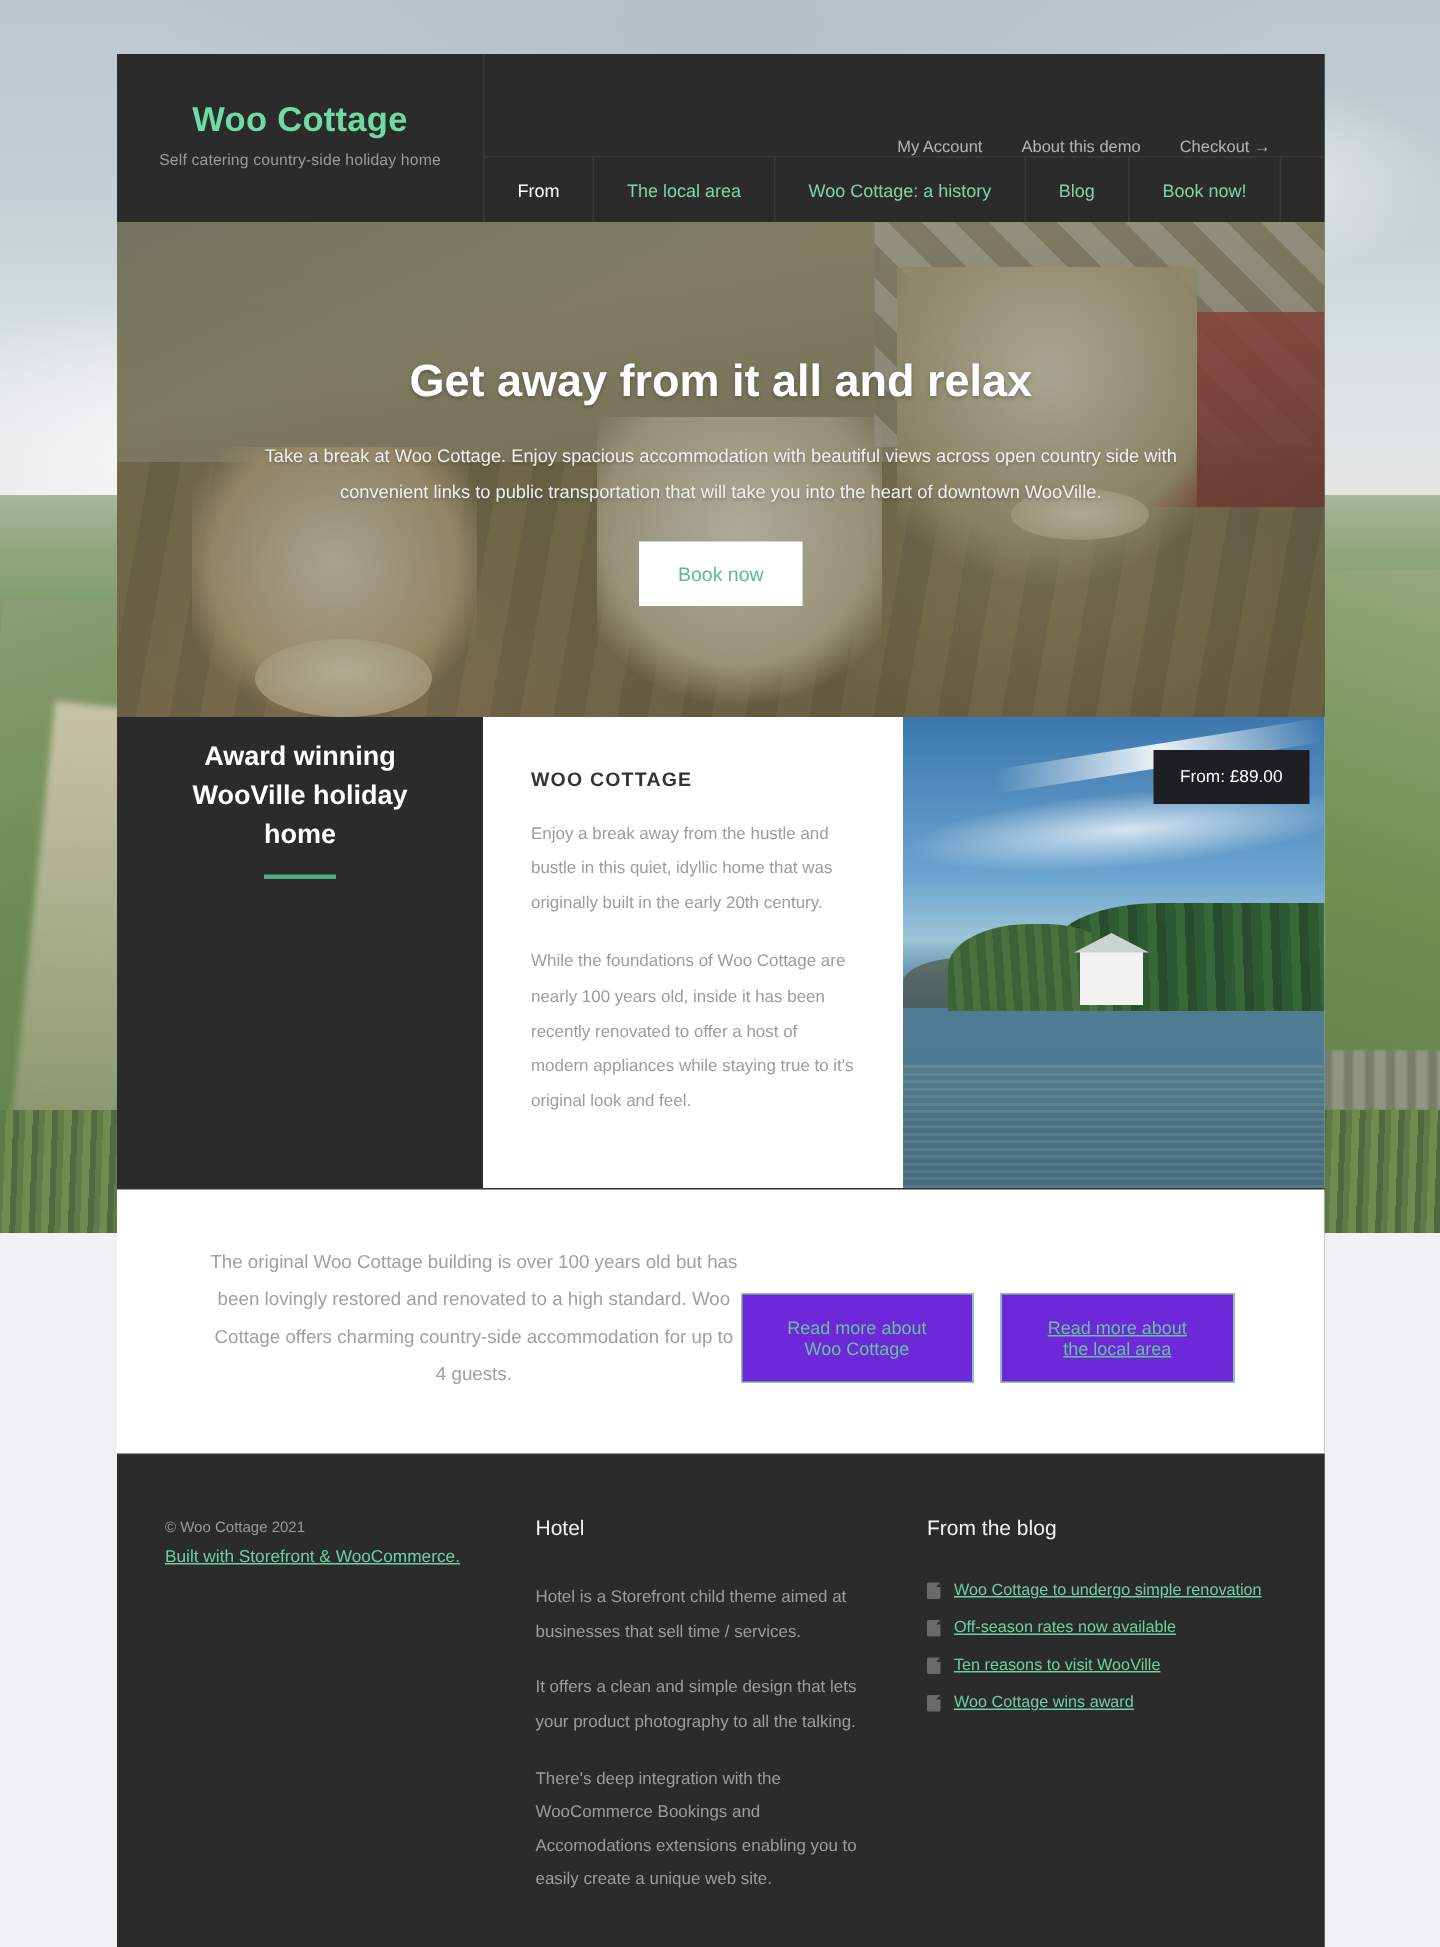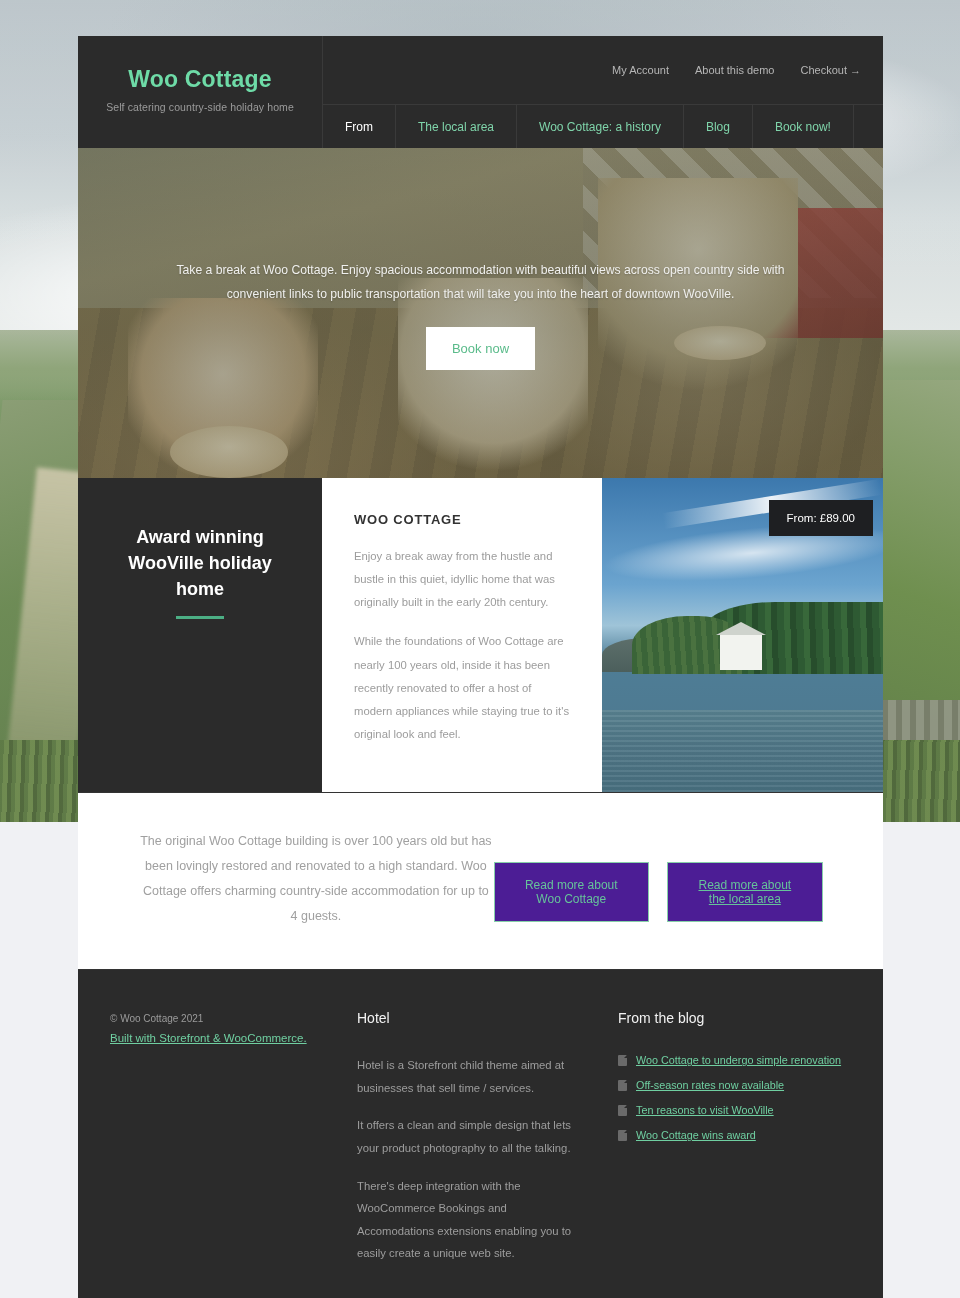--- a/index.html
+++ b/index.html
@@ -82,22 +82,22 @@
   }
   .brand-title {
     color: #6edba7; font-size: 23px; font-weight: bold; letter-spacing: .2px;
     line-height: 1.2;
   }
   .brand-tag {
     color: #9b9b9b; font-size: 10.5px; margin-top: 7px; letter-spacing: .1px;
   }
   .header-right { flex: 1; display: flex; flex-direction: column; border-left: 1px solid #3a3a3a; }
   .secondary-nav {
-    height: 68px; display: flex; align-items: center; justify-content: flex-end;
-    padding-right: 22px; gap: 26px;
+    height: 68px; display: flex; align-items: flex-end; justify-content: flex-end;
+    padding-right: 36px; gap: 26px;
   }
   .secondary-nav a {
     color: #b6b6b6; font-size: 11px; text-decoration: none;
   }
   .primary-nav {
     display: flex; border-top: 1px solid #3a3a3a; height: 44px;
   }
   .primary-nav a {
     display: flex; align-items: center; padding: 0 22px;
     color: #7fd4aa; font-size: 12px; text-decoration: none;
@@ -170,21 +170,21 @@
     margin-top: 20px; background: #fff; color: #5abb8a;
     border: 0; font-size: 13px; padding: 14px 26px; cursor: pointer;
     font-family: inherit;
   }
 
   
   .row { display: flex; }
   .dark-col {
     width: 244px; flex: none; background: #2b2b2b;
     display: flex; flex-direction: column; align-items: center;
-    padding-top: 46px;
+    padding-top: 13px;
   }
   .dark-col h2 {
     color: #fff; font-size: 18px; font-weight: bold; text-align: center;
     line-height: 1.45; width: 180px;
   }
   .rule { width: 48px; height: 3px; background: #4caf85; margin-top: 14px; }
 
   .product-body {
     flex: 1; background: #fff; display: flex;
   }
@@ -248,21 +248,21 @@
   .about-body {
     flex: 1; background: #fff; padding: 36px 60px 40px;
     display: flex; align-items: center;
   }
   .about-body p {
     font-size: 12.5px; color: #a0a0a0; line-height: 2.0; text-align: center;
     width: 480px;
   }
   .about-btns { display: flex; gap: 0; margin-top: 26px; }
   .ghost-btn {
-    border: 1px solid #86cfa9; color: #66c39a; background: #4c1d95;
+    border: 1px solid #86cfa9; color: #66c39a; background: #6d28d9;
     font-size: 12px; padding: 15px 22px; cursor: pointer; font-family: inherit;
   }
   .about-btns .ghost-btn + .ghost-btn { margin-left: 18px; text-decoration: underline; }
 
   
   .site-footer { display: flex; background: #2b2b2b; padding: 40px 0 60px; }
   .foot-col-1 { width: 244px; flex: none; padding-left: 32px; }
   .foot-col-1 .copy { color: #9b9b9b; font-size: 10px; line-height: 1.75; }
   .foot-col-1 a { color: #6fcfa1; font-size: 11.5px; text-decoration: underline; }
   .foot-col-2 { width: 260px; flex: none; padding-left: 35px; }
@@ -323,20 +323,21 @@
     <div class="floor"></div>
     <div class="wood"></div>
     <div class="sofa"></div>
     <div class="p1"></div>
     <div class="p2"></div>
     <div class="p3"></div>
     <div class="hat"></div>
     <div class="hat2"></div>
     <div class="tint"></div>
     <div class="hero-inner">
+      <div class="hero-title">Get away from it all and relax</div>
       <div class="hero-sub">Take a break at Woo Cottage. Enjoy spacious accommodation with beautiful views across open country side with convenient links to public transportation that will take you into the heart of downtown WooVille.</div>
       <button class="hero-btn">Book now</button>
     </div>
   </div>
 
   <div class="row">
     <div class="dark-col" style="min-height:275px">
       <h2>Award winning WooVille holiday home</h2>
       <div class="rule"></div>
     </div>

